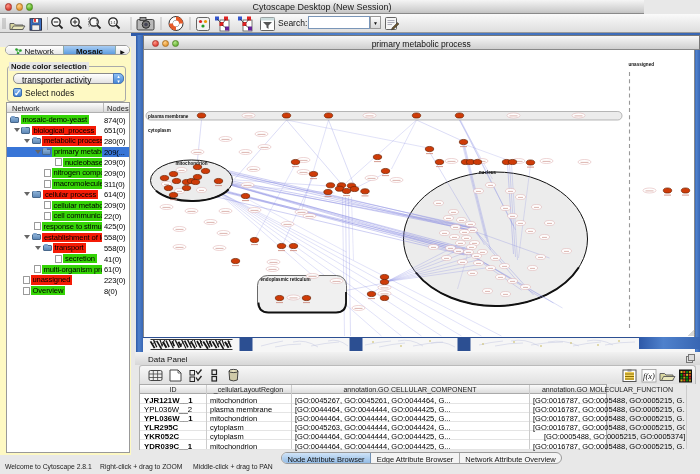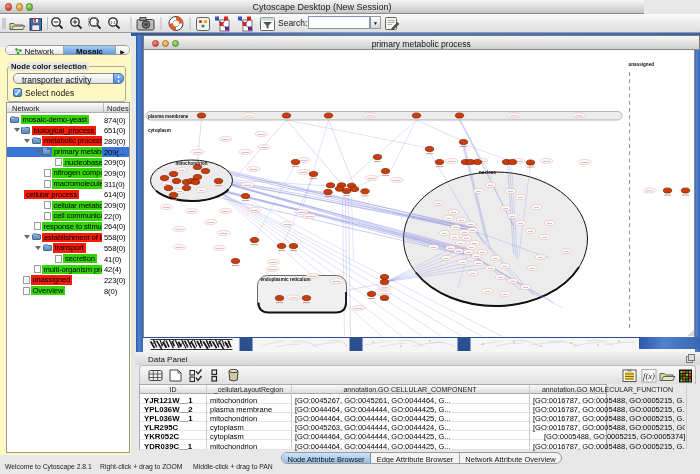--- a/index.html
+++ b/index.html
@@ -640,37 +640,37 @@
             <div class="tnum">209(0)</div>
           </div>
           <div class="trow" style="top:75.58px">
             <div class="file" style="left:37px"></div>
             <div class="tlab green" style="left:44.5px;max-width:50.5px;overflow:hidden">macromolecule</div>
             <div class="tnum">311(0)</div>
           </div>
           <div class="trow" style="top:86.26px">
             <div class="tri" style="left:17px"></div>
             <div class="fold" style="left:24.5px"></div>
-            <div class="tlab red" style="left:17px;max-width:60px;overflow:hidden">cellular process</div>
+            <div class="tlab red" style="left:36px;max-width:60px;overflow:hidden">cellular process</div>
             <div class="tnum">614(0)</div>
           </div>
           <div class="trow" style="top:96.94px">
             <div class="file" style="left:37px"></div>
             <div class="tlab green" style="left:44.5px;max-width:50.5px;overflow:hidden">cellular metabol</div>
             <div class="tnum">209(0)</div>
           </div>
           <div class="trow" style="top:107.62px">
             <div class="file" style="left:37px"></div>
             <div class="tlab green" style="left:44.5px;max-width:50.5px;overflow:hidden">cell communicat</div>
             <div class="tnum">22(0)</div>
           </div>
           <div class="trow" style="top:118.30px">
             <div class="file" style="left:27px"></div>
             <div class="tlab green" style="left:34.5px;max-width:60.5px;overflow:hidden">response to stimulu</div>
-            <div class="tnum">264(0)</div>
+            <div class="tnum">425(0)</div>
           </div>
           <div class="trow" style="top:128.98px">
             <div class="tri" style="left:17px"></div>
             <div class="fold" style="left:24.5px"></div>
             <div class="tlab red" style="left:35px;max-width:60px;overflow:hidden">establishment of lo</div>
             <div class="tnum">558(0)</div>
           </div>
           <div class="trow" style="top:139.66px">
             <div class="tri" style="left:28px"></div>
             <div class="fold" style="left:35.5px"></div>
@@ -678,21 +678,21 @@
             <div class="tnum">558(0)</div>
           </div>
           <div class="trow" style="top:150.34px">
             <div class="file" style="left:48px"></div>
             <div class="tlab green" style="left:56px;max-width:39px;overflow:hidden">secretion</div>
             <div class="tnum">41(0)</div>
           </div>
           <div class="trow" style="top:161.02px">
             <div class="file" style="left:27px"></div>
             <div class="tlab green" style="left:34.5px;max-width:60.5px;overflow:hidden">multi-organism pro</div>
-            <div class="tnum">42(4)</div>
+            <div class="tnum">61(0)</div>
           </div>
           <div class="trow" style="top:171.70px">
             <div class="file" style="left:16px"></div>
             <div class="tlab red" style="left:23.5px;max-width:71.5px;overflow:hidden">unassigned</div>
             <div class="tnum">223(0)</div>
           </div>
           <div class="trow" style="top:182.38px">
             <div class="file" style="left:16px"></div>
             <div class="tlab green" style="left:23.5px;max-width:71.5px;overflow:hidden">Overview</div>
             <div class="tnum">8(0)</div>
@@ -763,21 +763,21 @@
       <div class="dcol" style="left:389px;width:157px">annotation.GO MOLECULAR_FUNCTION</div>
     </div>
     <div id="dprows">
         <div class="drow" style="top:9.5px">
           <div style="left:4px;font-weight:bold;font-size:7.8px">YJR121W__1</div>
           <div style="left:70px">mitochondrion</div>
           <div style="left:155px">[GO:0045267, GO:0045261, GO:0044464, G...</div>
           <div style="left:393px;width:152px;overflow:hidden">[GO:0016787, GO:0005488, GO:0005215, G...</div>
         </div>
         <div class="drow" style="top:18.7px">
-          <div style="left:4px;font-weight:bold;font-size:7.8px">YPL036W__2</div>
+          <div style="left:4px;font-weight:normal;font-size:7.8px">YPL036W__2</div>
           <div style="left:70px">plasma membrane</div>
           <div style="left:155px">[GO:0044464, GO:0044444, GO:0044425, G...</div>
           <div style="left:393px;width:152px;overflow:hidden">[GO:0016787, GO:0005488, GO:0005215, G...</div>
         </div>
         <div class="drow" style="top:27.9px">
           <div style="left:4px;font-weight:bold;font-size:7.8px">YPL036W__1</div>
           <div style="left:70px">mitochondrion</div>
           <div style="left:155px">[GO:0044464, GO:0044444, GO:0044425, G...</div>
           <div style="left:393px;width:152px;overflow:hidden">[GO:0016787, GO:0005488, GO:0005215, G...</div>
         </div>

